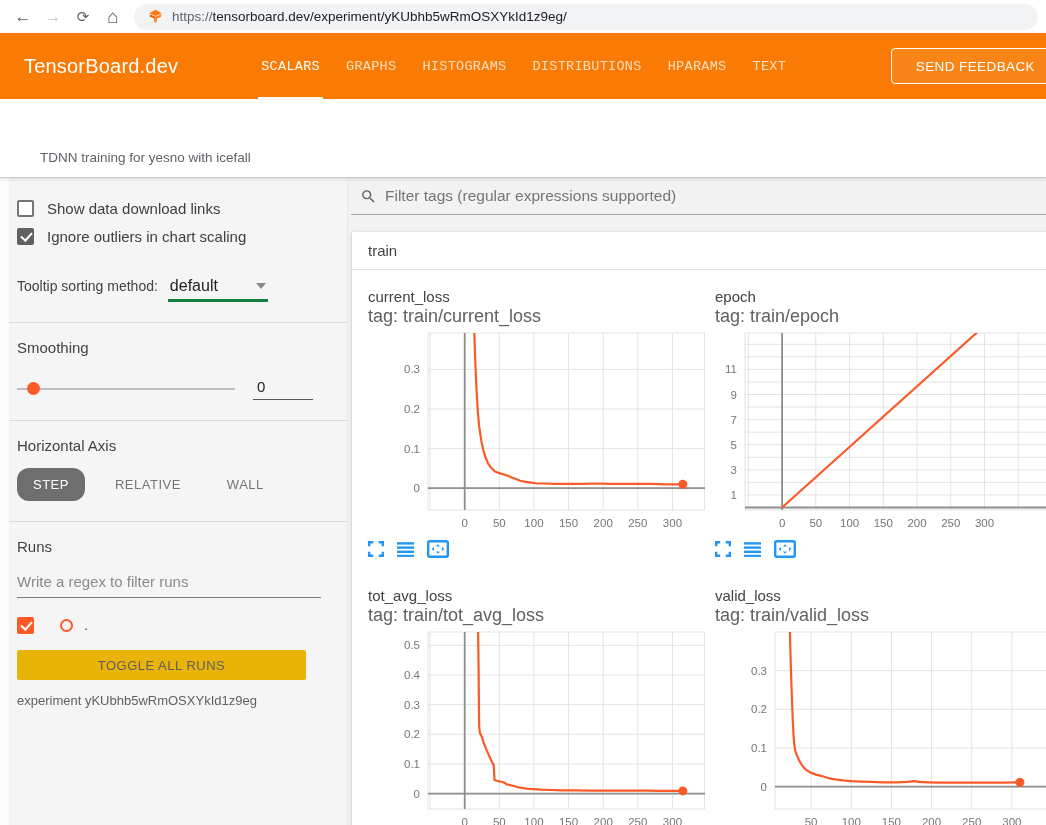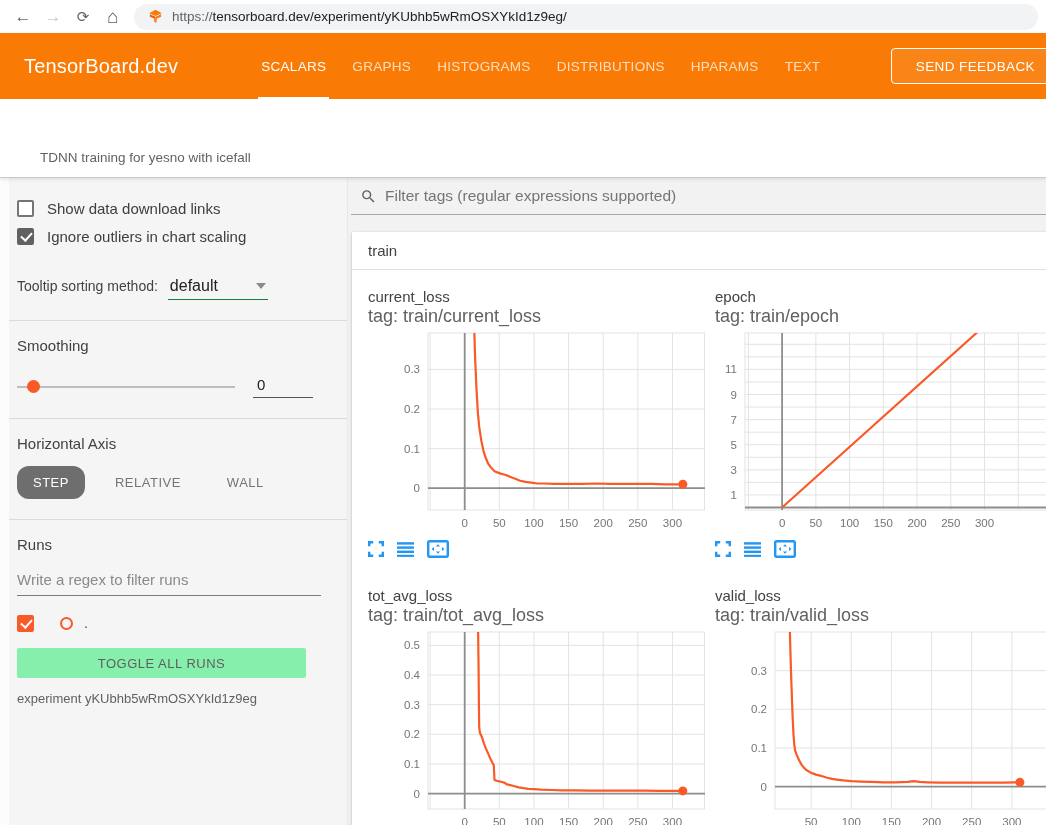--- a/index.html
+++ b/index.html
@@ -15,21 +15,21 @@
               display:flex; align-items:center; padding:0 14px; }
   .favicon { width:15px; height:15px; margin-right:9px; flex:none; }
   .url-text { font-size:13.5px; color:#202124; white-space:nowrap; }
   .url-scheme { color:#5f6368; }
 
   
   .app-header { height:66px; background:#f97b05; display:flex; align-items:stretch;
                 padding-left:24px; position:relative; overflow:hidden;
                 box-shadow:0 2px 4px rgba(0,0,0,.2); }
   .logo { align-self:center; color:#fff; font-size:20px; font-weight:500; letter-spacing:.2px; margin-right:70px; }
-  .tabs { display:flex; align-items:stretch; }
+  .tabs { display:flex; align-items:stretch;font-family:Liberation Mono, monospace; }
   .tab { display:flex; align-items:center; padding:0 13px; color:rgba(255,255,255,.75);
          font-size:13.5px; font-weight:500; letter-spacing:.3px; cursor:pointer; position:relative; }
   .tab.active { color:#fff; }
   .tab.active::after { content:""; position:absolute; left:10px; right:10px; bottom:0; height:2.5px; background:#fff; }
   .feedback-btn { position:absolute; right:-14px; top:15px; height:36px; padding:0 24px;
                   border:1.5px solid #fff; border-radius:4px; background:rgba(255,255,255,.08);
                   color:#fff; font-size:13.5px; font-weight:500; letter-spacing:.4px;
                   display:flex; align-items:center; white-space:nowrap; cursor:pointer; }
 
   
@@ -49,21 +49,21 @@
   .chk-row { display:flex; align-items:center; height:28px; cursor:pointer; }
   .chk { width:17px; height:17px; border:2px solid #757575; border-radius:2px; background:#fff;
          margin-right:13px; flex:none; position:relative; }
   .chk.checked { background:#616161; border-color:#616161; }
   .chk.orange { background:#fa5a28; border-color:#fa5a28; }
   .chk.checked::after, .chk.orange::after { content:""; position:absolute; left:4px; top:0.5px;
          width:5px; height:9px; border:solid #fff; border-width:0 2.2px 2.2px 0; transform:rotate(42deg); }
   .chk-label { font-size:15px; color:#3c4043; }
   .tooltip-row { display:flex; align-items:baseline; margin-top:27px; }
   .tooltip-label { font-size:14px; color:#424242; margin-right:10px; }
-  .select { border-bottom:1px solid #15803d; padding:0 2px 4px 2px; min-width:100px;
+  .select { border-bottom:3px solid #15803d; padding:0 2px 4px 2px; min-width:100px;
             display:inline-flex; justify-content:space-between; align-items:center; cursor:pointer; }
   .select-val { font-size:16px; color:#212121; }
   .caret { width:0; height:0; border-left:5px solid transparent; border-right:5px solid transparent;
            border-top:6px solid #8a8a8a; margin-left:26px; }
   .sec-label { font-size:15px; color:#424242; }
   .slider-row { display:flex; align-items:center; margin-top:22px; }
   .slider { position:relative; width:218px; height:14px; flex:none; cursor:pointer; }
   .slider .track { position:absolute; top:6px; left:0; right:0; height:2px; background:#bdbdbd; }
   .slider .thumb { position:absolute; top:0; left:10px; width:13px; height:13px; border-radius:50%; background:#fa5a28; }
   .slider-val { margin-left:18px; width:60px; border-bottom:1px solid #555; font-size:15px;
@@ -72,21 +72,21 @@
   .axis-btn { font-size:13px; letter-spacing:.5px; color:#757575; padding:9px 16px; border-radius:12px;
               margin-right:14px; cursor:pointer; font-weight:500; }
   .axis-btn.active { background:#6e6e6e; color:#fff; }
   .regex-input { margin-top:18px; border-bottom:1px solid #7d7d7d; padding-bottom:6px; }
   .regex-input input { border:none; outline:none; background:transparent; width:100%;
                        font-size:15px; color:#212121; font-family:inherit; }
   .regex-input input::placeholder { color:#8a8a8a; }
   .run-row { display:flex; align-items:center; margin-top:15px; height:24px; }
   .run-circle { width:13px; height:13px; border:2.5px solid #fa5a28; border-radius:50%; margin-left:13px; flex:none; }
   .run-name { font-size:14px; color:#424242; margin-left:11px; }
-  .toggle-btn { margin-top:13px; width:289px; height:30px; background:#86efac; border-radius:2px;
+  .toggle-btn { margin-top:13px; width:289px; height:30px; background:#eab308; border-radius:2px;
                 display:flex; align-items:center; justify-content:center; font-size:13px;
                 letter-spacing:.5px; color:#5f5f5f; font-weight:500; cursor:pointer; }
   .exp-label { margin-top:13px; font-size:13px; color:#616161; }
 
   
   .main { flex:1; background:#f2f2f2; overflow:hidden; padding-left:3px; }
   .filter-row { display:flex; align-items:center; height:37px; border-bottom:1px solid #a8a8a8;
                 padding-left:9px; }
   .filter-row input { border:none; outline:none; background:transparent; flex:1; font-size:15.5px;
                       color:#212121; font-family:inherit; margin-left:8px; }

